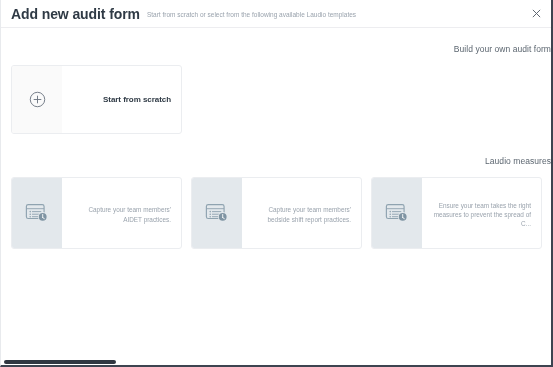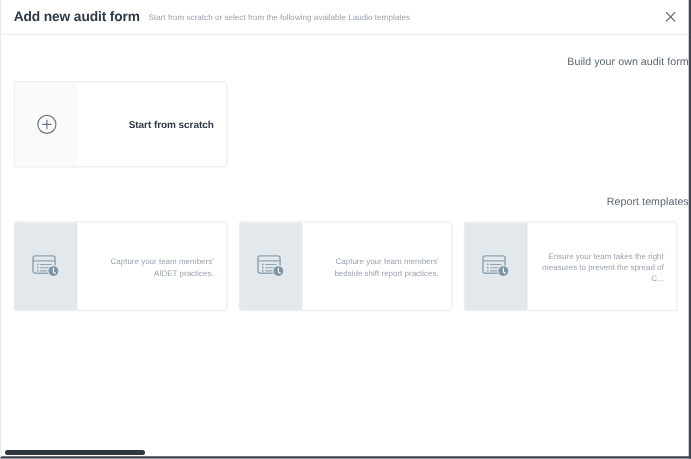--- a/index.html
+++ b/index.html
@@ -23,21 +23,21 @@
   
   .header {
     position: relative;
     height: 28px;
     border-bottom: 1px solid #ededf0;
     display: flex;
     align-items: center;
     padding: 0 10px 0 10px;
   }
   .header-title {
-    font-size: 11px;
+    font-size: 14px;
     font-weight: bold;
     color: #2f3a45;
     letter-spacing: -0.1px;
     white-space: nowrap;
   }
   .header-subtitle {
     font-size: 6.5px;
     color: #9aa3ad;
     margin-left: 7px;
     white-space: nowrap;
@@ -184,21 +184,21 @@
           </div>
           <div class="card-body">
             <div class="card-title">Start from scratch</div>
           </div>
         </div>
       </div>
     </div>
 
 
     <div class="sec3">
-      <div class="section-title">Report templates</div>
+      <div class="section-title">Laudio measures</div>
       <div class="row">
 
         <div class="card card-tall card-tpl">
           <div class="card-icon-panel">
             <span>
               <svg class="tpl-icon" viewBox="0 0 32 26" aria-hidden="true">
                 <rect x="2.2" y="2.2" width="23" height="18" rx="2.4" fill="none" stroke="currentColor" stroke-width="1.5"></rect>
                 <path d="M2.2 7.4 H25.2" stroke="currentColor" stroke-width="1.2"></path>
                 <circle cx="7.2" cy="11.2" r="1" fill="currentColor"></circle>
                 <circle cx="7.2" cy="14.6" r="1" fill="currentColor"></circle>

